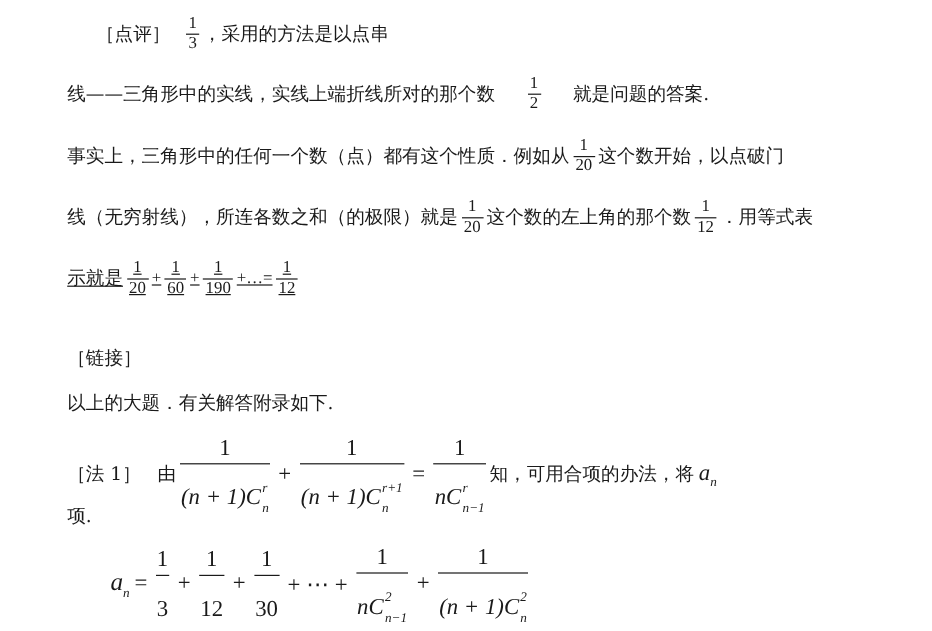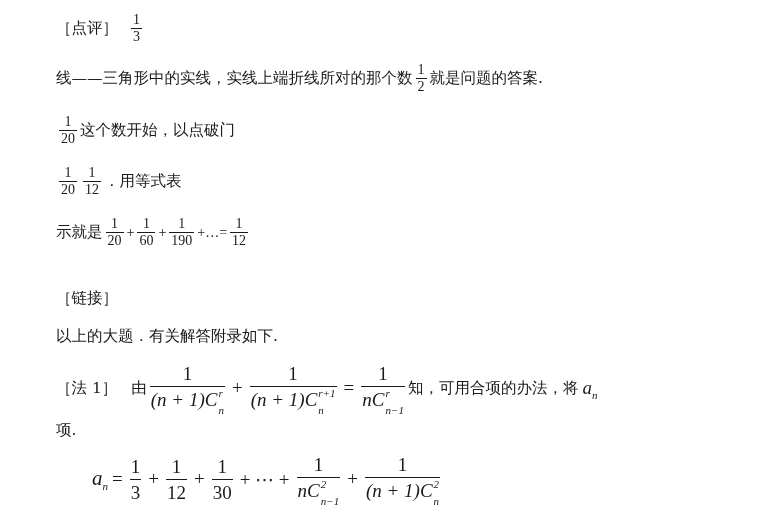--- a/index.html
+++ b/index.html
@@ -7,67 +7,71 @@
       font-family:"DejaVu Serif","Liberation Serif",serif; color:#1a1a1a; font-size:15.5px; }
     .line { position:absolute; left:56px; white-space:nowrap; display:flex; align-items:center; }
     .frac { display:inline-flex; flex-direction:column; align-items:center; vertical-align:middle;
       margin:0 3px; font-family:"Liberation Serif",serif; line-height:1; }
     .frac .num { padding:0 1px 1px; }
     .frac .den { border-top:1px solid #1a1a1a; padding:1px 1px 0; }
     .sm { font-size:14px; }
     .sm .num, .sm .den { padding-left:2px; padding-right:2px; }
     .lg { font-size:19px; }
     .lg .num { padding-bottom:3px; }
-    .lg .den { padding-top:3px; }
+    .lg .den { padding-top:18px; }
     .op { font-family:"Liberation Serif",serif; margin:0 3px; }
     .lg-op { font-size:19px; margin:0 4px; }
     i.v { font-family:"Liberation Serif",serif; font-style:italic; }
     sub, sup { font-size:11px; font-family:"Liberation Serif",serif; }
     .cs { display:inline-flex; flex-direction:column; vertical-align:middle; line-height:1; font-size:11px; font-style:italic; font-family:"Liberation Serif",serif; margin-left:1px; }
     .cs .u { position:relative; top:-3px; }
     .cs .d { position:relative; top:3px; }
   </style>
 </head>
 <body>
 
 <div class="line" style="top:13px;">
-  <span style="margin-right:10px;">［点评］</span>
+  <span style="margin-right:10px;margin-left:24px;">［点评］</span>
   <span class="frac sm">
       <span class="num">1</span>
       <span class="den">3</span>
     </span>
+  <span>，采用的方法是以点串</span>
 </div>
-<div class="line" style="top:63px;">
+<div class="line" style="top:63px;gap:24px;">
   <span>线——三角形中的实线，实线上端折线所对的那个数</span>
   <span class="frac sm">
       <span class="num">1</span>
       <span class="den">2</span>
     </span>
   <span>就是问题的答案.</span>
 </div>
 
 <div class="line" style="top:115px;">
+  <span>事实上，三角形中的任何一个数（点）都有这个性质．例如从</span>
   <span class="frac sm">
       <span class="num">1</span>
       <span class="den">20</span>
     </span>
   <span>这个数开始，以点破门</span>
 </div>
 <div class="line" style="top:166px;">
+  <span>线（无穷射线），所连各数之和（的极限）就是</span>
   <span class="frac sm">
       <span class="num">1</span>
       <span class="den">20</span>
     </span>
+  <span>这个数的左上角的那个数</span>
   <span class="frac sm">
       <span class="num">1</span>
       <span class="den">12</span>
     </span>
   <span>．用等式表</span>
 </div>
-<div class="line" style="top:217px;">
+<div class="line" style="top:217px;text-decoration:underline;">
   <span>示就是</span>
   <span class="frac sm">
       <span class="num">1</span>
       <span class="den">20</span>
     </span>
   <span class="op sm" style="margin:0">+</span>
   <span class="frac sm">
       <span class="num">1</span>
       <span class="den">60</span>
     </span>

